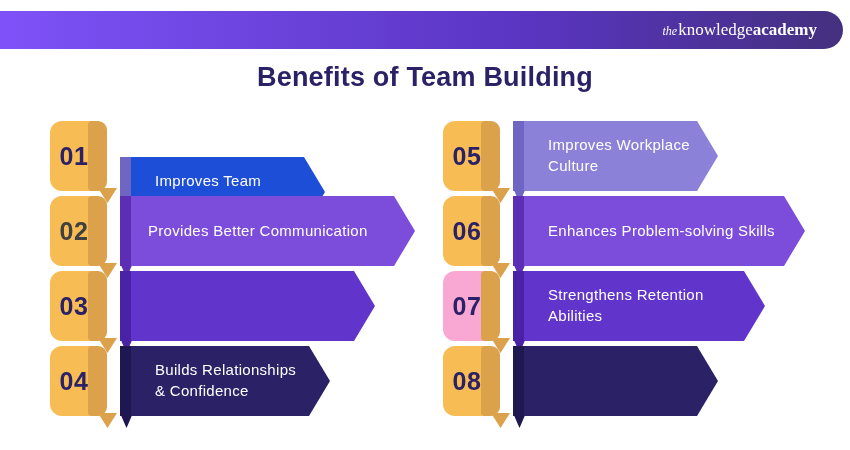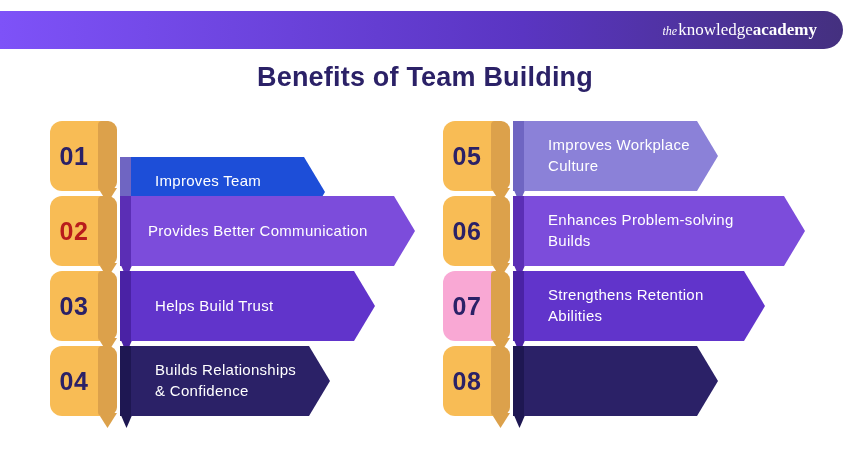--- a/index.html
+++ b/index.html
@@ -36,21 +36,21 @@
   .grid {
     position:absolute; top:121px; left:50px;
     display:flex;
   }
   .col { width:393px; }
   .col-right { width:360px; }
 
   .benefit-item { position:relative; height:70px; margin-bottom:5px; }
 
   .num-box {
-    position:absolute; left:0; top:0; width:67px; height:70px;
+    position:absolute; left:0; top:0; width:57px; height:70px;
     border-radius:12px; z-index:2;
   }
   .num {
     position:absolute; left:0; top:0; width:48px; height:70px;
     display:flex; align-items:center; justify-content:center;
     font-size:25px; font-weight:bold; letter-spacing:0.5px;
   }
   .num-fold {
     position:absolute; right:0; top:0; width:19px; height:70px;
     border-radius:4px 9px 9px 4px;
@@ -105,39 +105,38 @@
       <div class="arrow" style="width: 205px; background: #1d4ed8; margin-top: 36px;">
         <span class="arrow-strip" style="background: rgb(111, 101, 194);"></span>
         <span class="arrow-label" style="color: rgb(255, 255, 255);">Improves Team Morale</span>
       </div>
     </div>
 
     <div class="benefit-item">
       <span class="fold-tail" style="background: rgb(220, 161, 75);"></span>
       <span class="arrow-tail" style="background: rgb(91, 46, 181);"></span>
       <div class="num-box" style="background: rgb(248, 188, 85);">
-        <span class="num" style="color: #b91c1c;">02</span>
+        <span class="num" style="color: #404040;">02</span>
         <span class="num-fold" style="background: rgb(220, 161, 75);"></span>
       </div>
       <div class="arrow" style="width: 295px; background: rgb(124, 76, 219);">
         <span class="arrow-strip" style="background: rgb(91, 46, 181);"></span>
         <span class="arrow-label" style="color: rgb(255, 255, 255); padding-left: 28px;">Provides Better Communication</span>
       </div>
     </div>
 
     <div class="benefit-item">
       <span class="fold-tail" style="background: rgb(220, 161, 75);"></span>
       <span class="arrow-tail" style="background: rgb(74, 34, 165);"></span>
       <div class="num-box" style="background: rgb(248, 188, 85);">
         <span class="num" style="color: rgb(43, 33, 103);">03</span>
         <span class="num-fold" style="background: rgb(220, 161, 75);"></span>
       </div>
       <div class="arrow" style="width: 255px; background: rgb(97, 52, 203);">
         <span class="arrow-strip" style="background: rgb(74, 34, 165);"></span>
-        <span class="arrow-label" style="color: rgb(255, 255, 255);">Helps Build Trust</span>
       </div>
     </div>
 
     <div class="benefit-item">
       <span class="fold-tail" style="background: rgb(220, 161, 75);"></span>
       <span class="arrow-tail" style="background: rgb(30, 23, 82);"></span>
       <div class="num-box" style="background: rgb(248, 188, 85);">
         <span class="num" style="color: rgb(43, 33, 103);">04</span>
         <span class="num-fold" style="background: rgb(220, 161, 75);"></span>
       </div>
@@ -163,21 +162,21 @@
 
     <div class="benefit-item">
       <span class="fold-tail" style="background: rgb(220, 161, 75);"></span>
       <span class="arrow-tail" style="background: rgb(91, 46, 181);"></span>
       <div class="num-box" style="background: rgb(248, 188, 85);">
         <span class="num" style="color: rgb(43, 33, 103);">06</span>
         <span class="num-fold" style="background: rgb(220, 161, 75);"></span>
       </div>
       <div class="arrow" style="width: 292px; background: rgb(124, 76, 219);">
         <span class="arrow-strip" style="background: rgb(91, 46, 181);"></span>
-        <span class="arrow-label" style="color: rgb(255, 255, 255);">Enhances Problem-solving Builds</span>
+        <span class="arrow-label" style="color: rgb(255, 255, 255);">Enhances Problem-solving Skills</span>
       </div>
     </div>
 
     <div class="benefit-item">
       <span class="fold-tail" style="background: rgb(220, 161, 75);"></span>
       <span class="arrow-tail" style="background: rgb(74, 34, 165);"></span>
       <div class="num-box" style="background: #f9a8d4;">
         <span class="num" style="color: rgb(43, 33, 103);">07</span>
         <span class="num-fold" style="background: rgb(220, 161, 75);"></span>
       </div>

